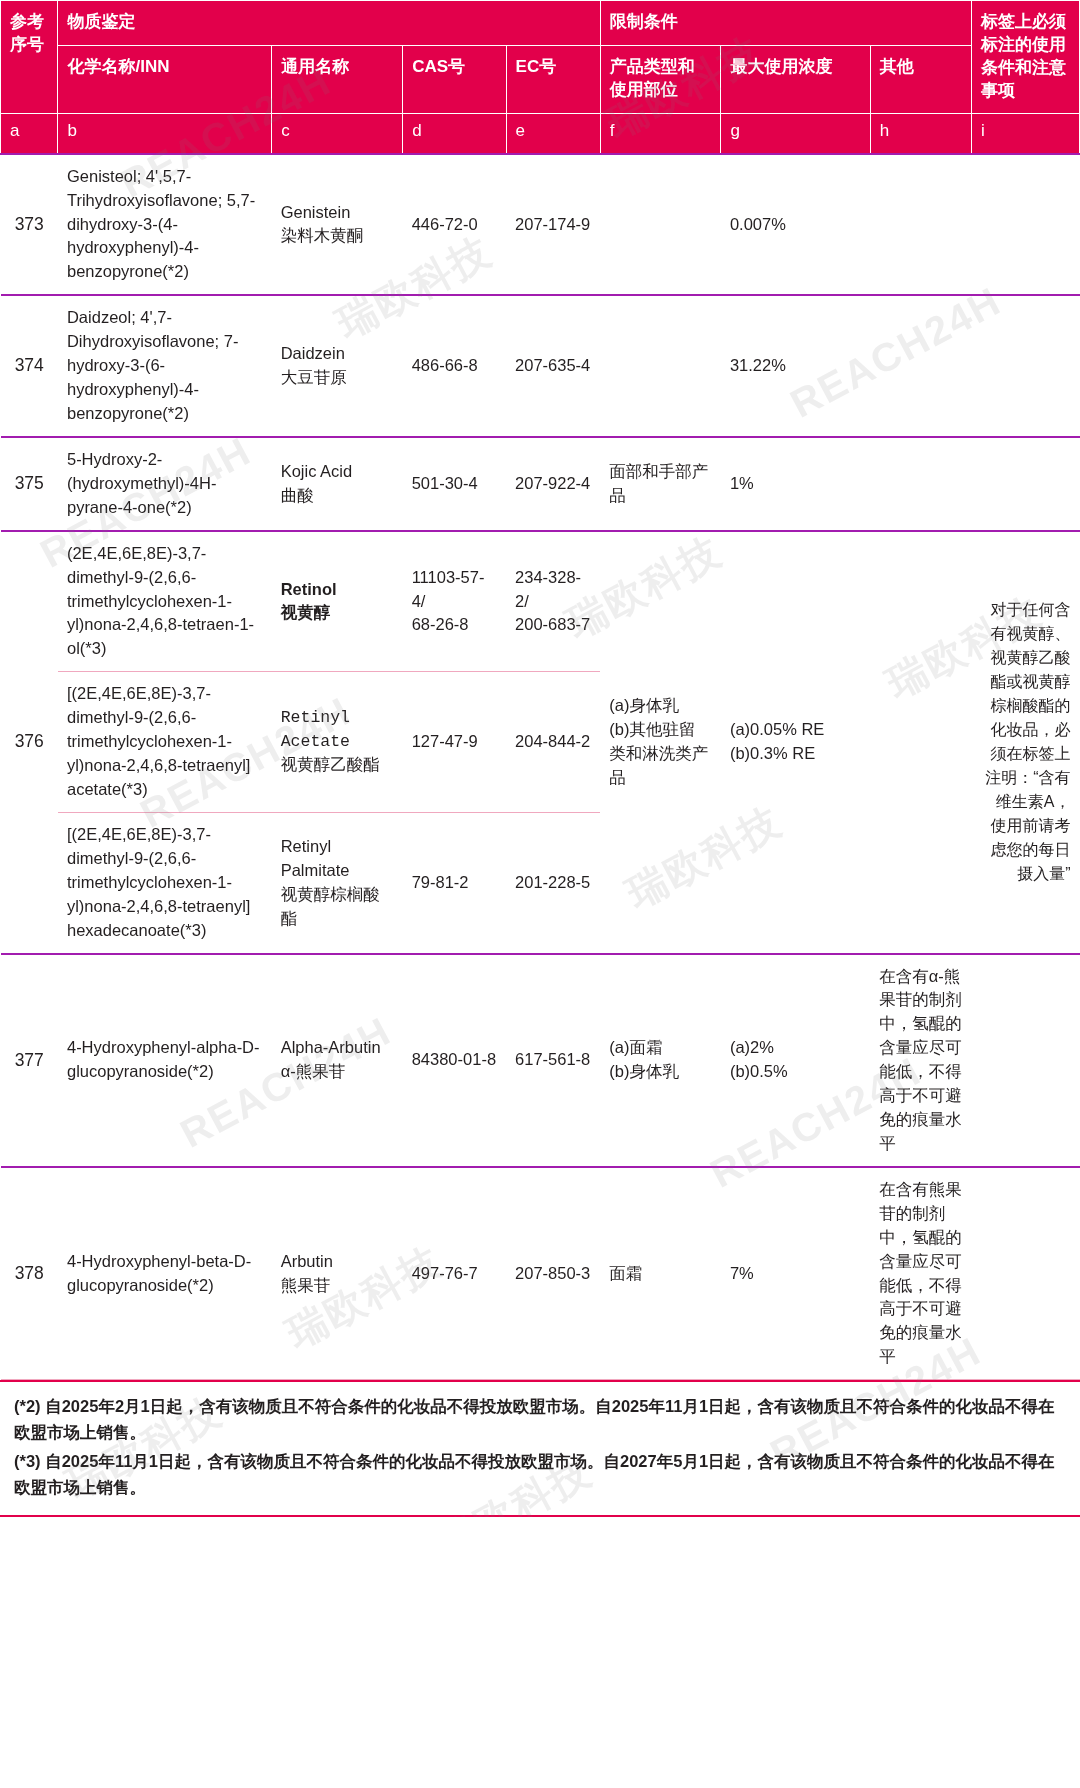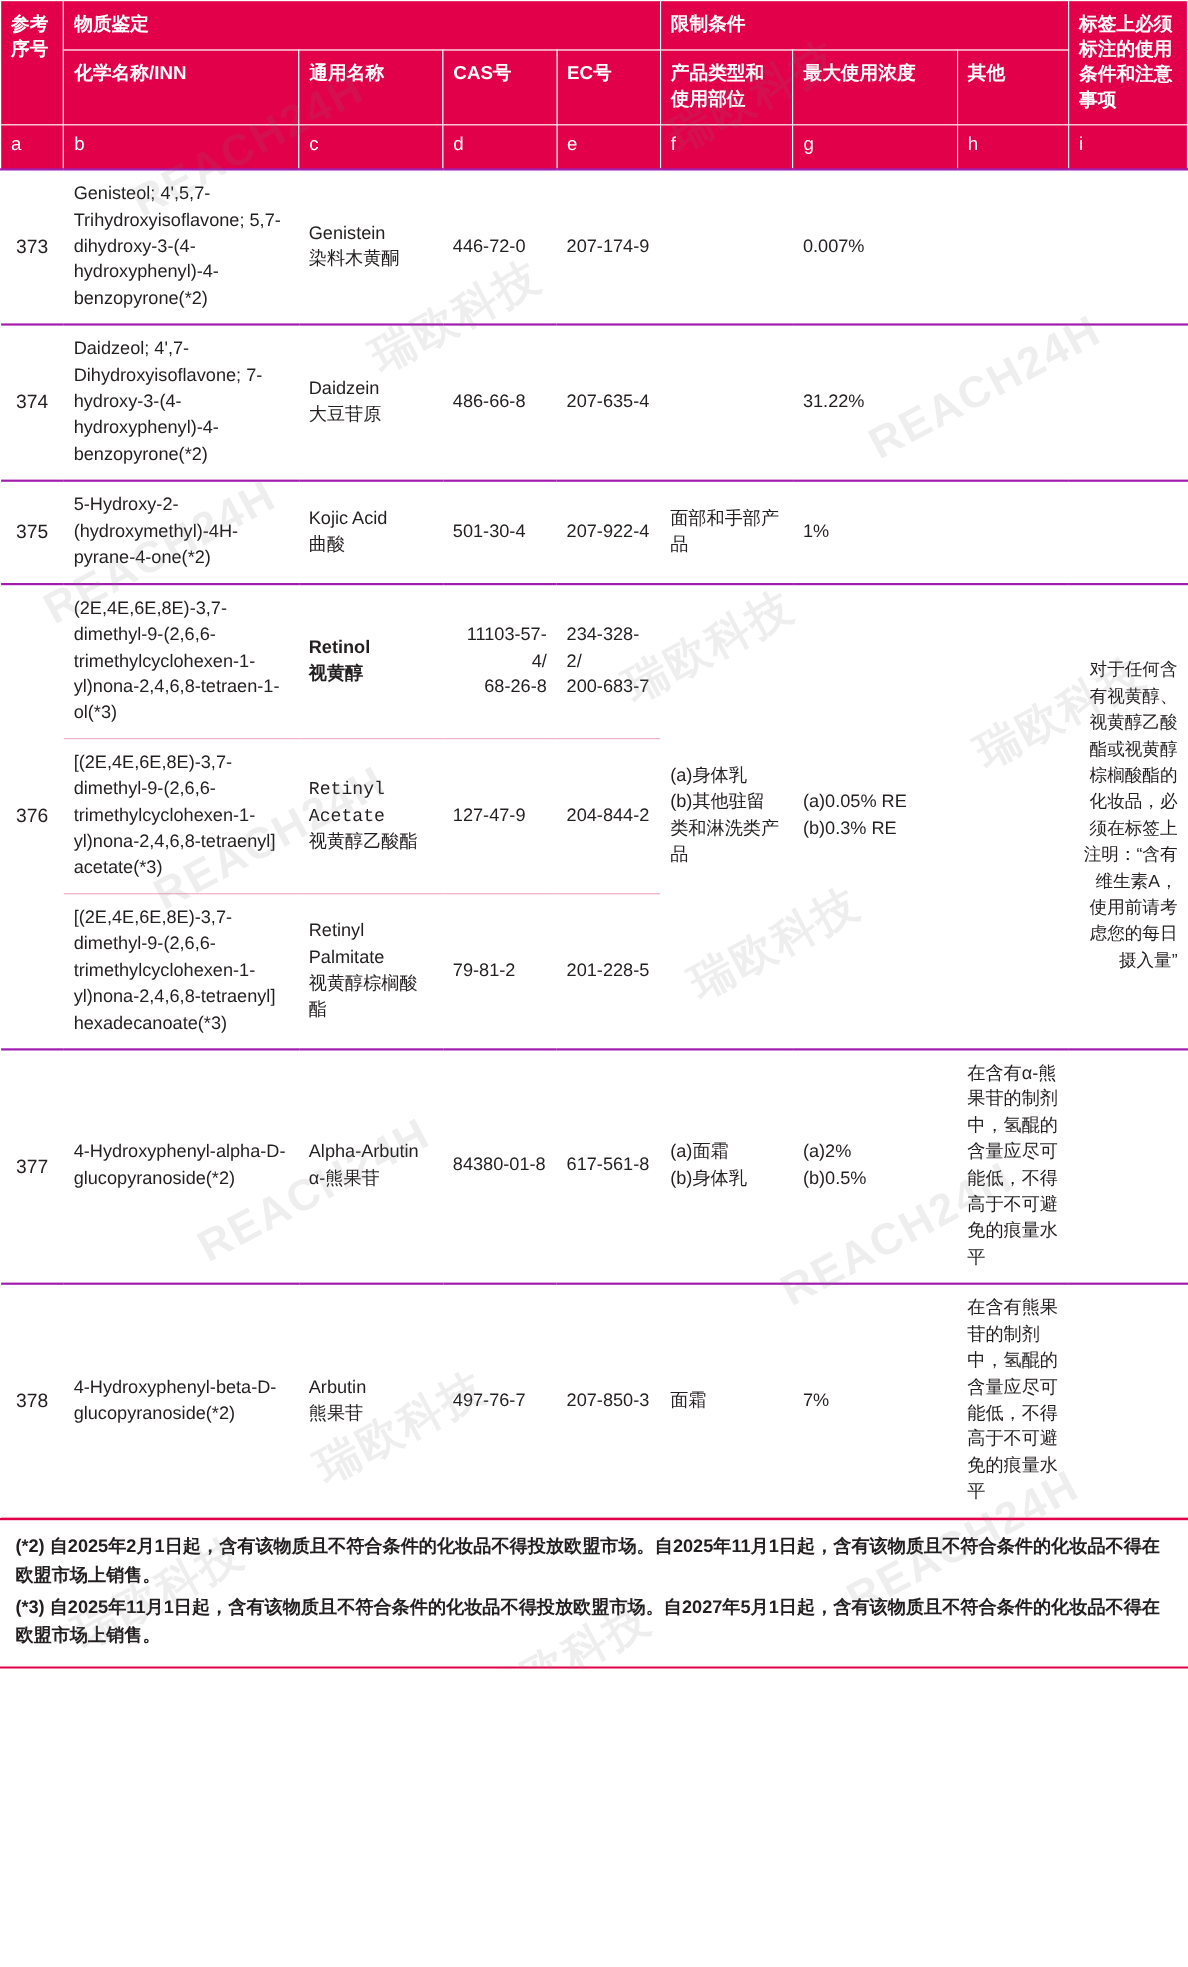--- a/index.html
+++ b/index.html
@@ -184,21 +184,21 @@
         <td>446-72-0</td>
         <td>207-174-9</td>
         <td></td>
         <td>0.007%</td>
         <td></td>
         <td class="note-cell"></td>
       </tr>
 
       <tr class="group-sep">
         <td class="ref">374</td>
-        <td>Daidzeol; 4',7-Dihydroxyisoflavone; 7-hydroxy-3-(4-hydroxyphenyl)-4-benzopyrone(*2)</td>
+        <td>Daidzeol; 4',7-Dihydroxyisoflavone; 7-hydroxy-3-(6-hydroxyphenyl)-4-benzopyrone(*2)</td>
         <td style="white-space: pre-line;">Daidzein
 大豆苷原</td>
         <td>486-66-8</td>
         <td>207-635-4</td>
         <td></td>
         <td>31.22%</td>
         <td></td>
         <td class="note-cell"></td>
       </tr>
 
@@ -213,21 +213,21 @@
         <td>1%</td>
         <td></td>
         <td class="note-cell"></td>
       </tr>
 
       <tr class="group-sep">
         <td class="ref" rowspan="3">376</td>
         <td>(2E,4E,6E,8E)-3,7-dimethyl-9-(2,6,6-trimethylcyclohexen-1-yl)nona-2,4,6,8-tetraen-1-ol(*3)</td>
         <td style="white-space: pre-line; font-weight: bold;">Retinol
 视黄醇</td>
-        <td style="white-space: pre-line; text-align: right;">11103-57-4/
+        <td style="white-space: pre-line;">11103-57-4/
 68-26-8</td>
         <td style="white-space: pre-line;">234-328-2/
 200-683-7</td>
         <td rowspan="3" style="white-space: pre-line;">(a)身体乳
 (b)其他驻留类和淋洗类产品</td>
         <td rowspan="3" style="white-space: pre-line;">(a)0.05% RE
 (b)0.3% RE</td>
         <td rowspan="3"></td>
         <td class="note-cell" rowspan="3">对于任何含有视黄醇、视黄醇乙酸酯或视黄醇棕榈酸酯的化妆品，必须在标签上注明：“含有维生素A，使用前请考虑您的每日摄入量”</td>
       </tr>

